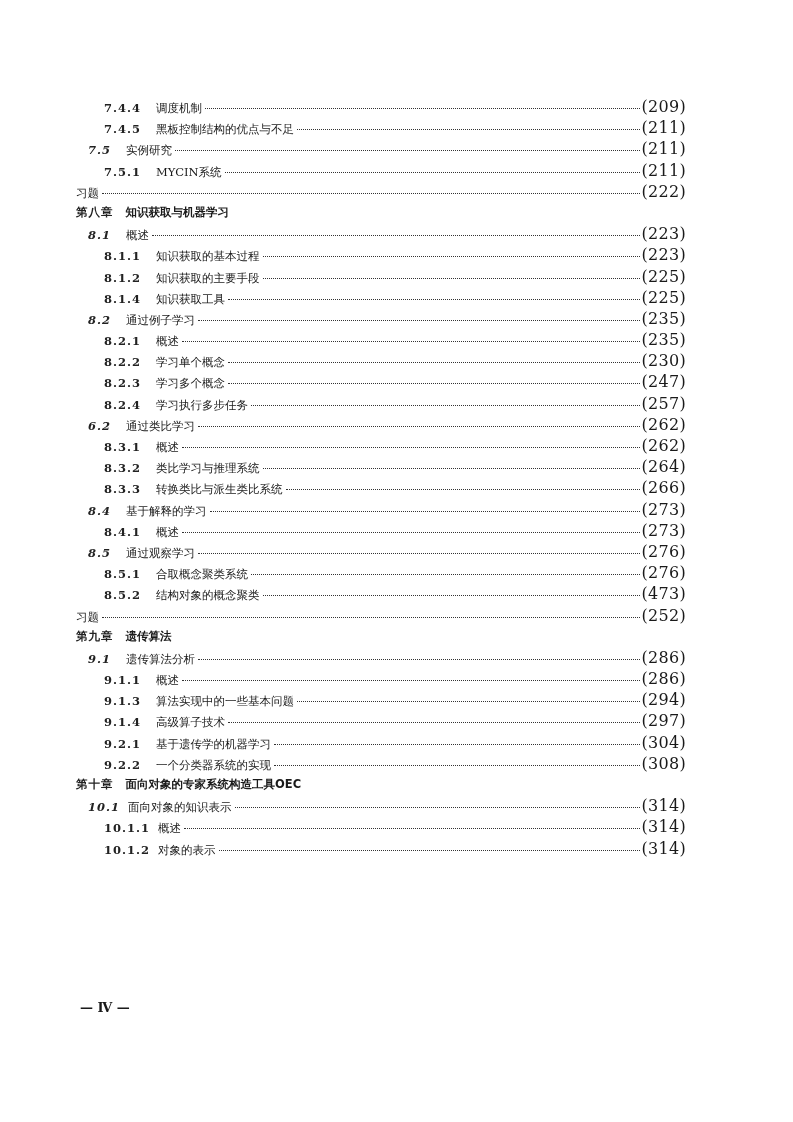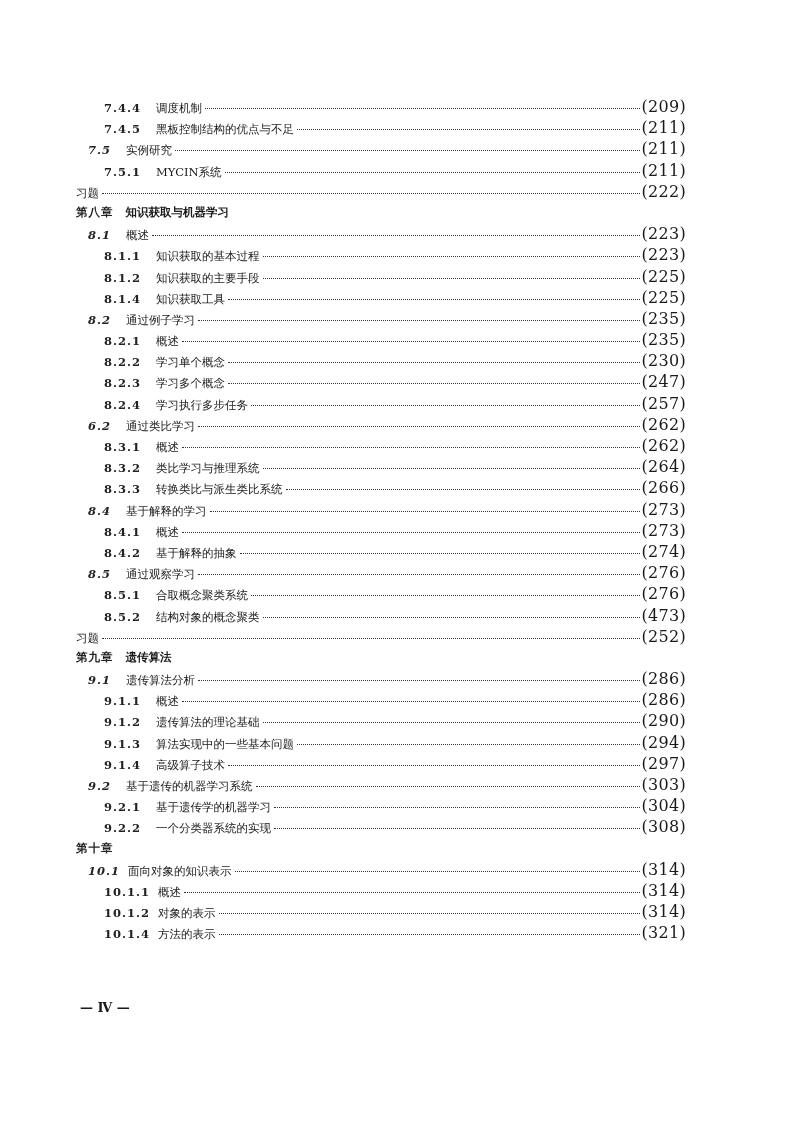--- a/index.html
+++ b/index.html
@@ -167,26 +167,20 @@
         <span class="title">基于解释的学习</span>
         <span class="leader"></span>
         <span class="page-num">(273)</span>
       </div>
       <div class="row lvl2 l2">
         <span class="num">8.4.1</span>
         <span class="title">概述</span>
         <span class="leader"></span>
         <span class="page-num">(273)</span>
       </div>
-      <div class="row lvl2 l2">
-        <span class="num">8.4.2</span>
-        <span class="title">基于解释的抽象</span>
-        <span class="leader"></span>
-        <span class="page-num">(274)</span>
-      </div>
       <div class="row lvl1 l1">
         <span class="num">8.5</span>
         <span class="title">通过观察学习</span>
         <span class="leader"></span>
         <span class="page-num">(276)</span>
       </div>
       <div class="row lvl2 l2">
         <span class="num">8.5.1</span>
         <span class="title">合取概念聚类系统</span>
         <span class="leader"></span>
@@ -213,77 +207,60 @@
         <span class="leader"></span>
         <span class="page-num">(286)</span>
       </div>
       <div class="row lvl2 l2">
         <span class="num">9.1.1</span>
         <span class="title">概述</span>
         <span class="leader"></span>
         <span class="page-num">(286)</span>
       </div>
       <div class="row lvl2 l2">
-        <span class="num">9.1.2</span>
-        <span class="title">遗传算法的理论基础</span>
-        <span class="leader"></span>
-        <span class="page-num">(290)</span>
-      </div>
-      <div class="row lvl2 l2">
         <span class="num">9.1.3</span>
         <span class="title">算法实现中的一些基本问题</span>
         <span class="leader"></span>
         <span class="page-num">(294)</span>
       </div>
       <div class="row lvl2 l2">
         <span class="num">9.1.4</span>
         <span class="title">高级算子技术</span>
         <span class="leader"></span>
         <span class="page-num">(297)</span>
       </div>
-      <div class="row lvl1 l1">
-        <span class="num">9.2</span>
-        <span class="title">基于遗传的机器学习系统</span>
-        <span class="leader"></span>
-        <span class="page-num">(303)</span>
-      </div>
       <div class="row lvl2 l2">
         <span class="num">9.2.1</span>
         <span class="title">基于遗传学的机器学习</span>
         <span class="leader"></span>
         <span class="page-num">(304)</span>
       </div>
       <div class="row lvl2 l2">
         <span class="num">9.2.2</span>
         <span class="title">一个分类器系统的实现</span>
         <span class="leader"></span>
         <span class="page-num">(308)</span>
       </div>
       <div class="row chapter lvl0">
         <span class="num">第十章</span>
+        <span class="title">面向对象的专家系统构造工具OEC</span>
       </div>
       <div class="row lvl1 l1">
         <span class="num">10.1</span>
         <span class="title">面向对象的知识表示</span>
         <span class="leader"></span>
         <span class="page-num">(314)</span>
       </div>
       <div class="row lvl2 l2">
         <span class="num">10.1.1</span>
         <span class="title">概述</span>
         <span class="leader"></span>
         <span class="page-num">(314)</span>
       </div>
       <div class="row lvl2 l2">
         <span class="num">10.1.2</span>
         <span class="title">对象的表示</span>
         <span class="leader"></span>
         <span class="page-num">(314)</span>
-      </div>
-      <div class="row lvl2 l2">
-        <span class="num">10.1.4</span>
-        <span class="title">方法的表示</span>
-        <span class="leader"></span>
-        <span class="page-num">(321)</span>
       </div>
     </div>
   <div class="footer">— Ⅳ —</div>
 </div>
 
 </body></html>

